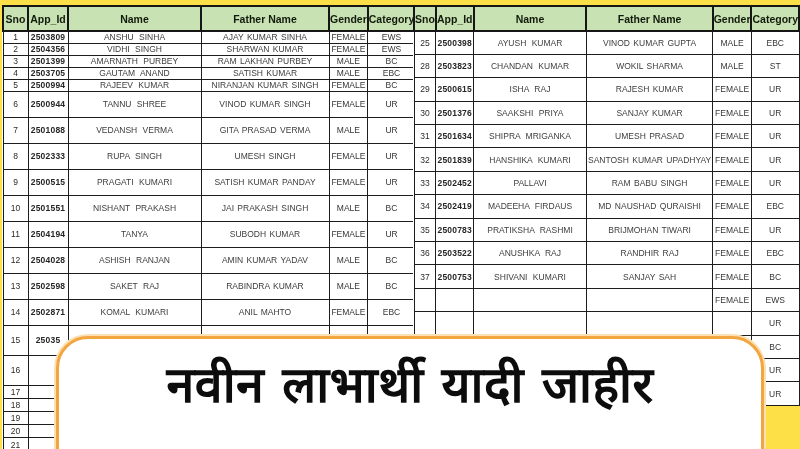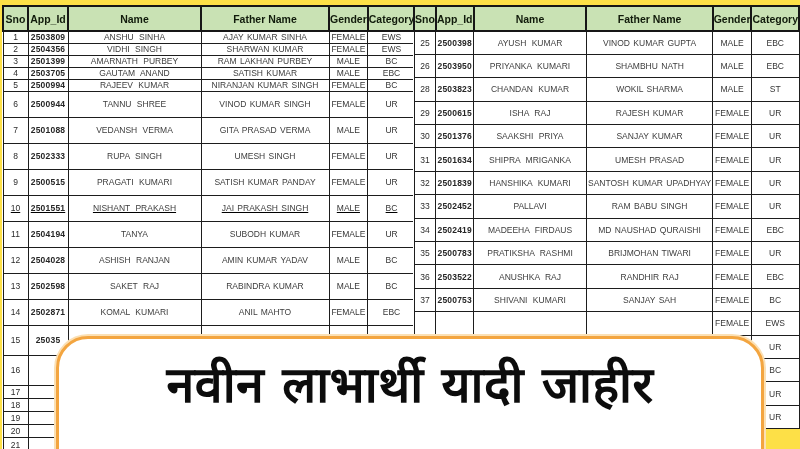--- a/index.html
+++ b/index.html
@@ -139,21 +139,21 @@
           <td class="c5">UR</td>
         </tr>
         <tr style="height: 26px;">
           <td class="c0">9</td>
           <td class="c1">2500515</td>
           <td class="c2">PRAGATI KUMARI</td>
           <td class="c3">SATISH KUMAR PANDAY</td>
           <td class="c4">FEMALE</td>
           <td class="c5">UR</td>
         </tr>
-        <tr style="height: 26px; text-decoration: underline;">
+        <tr style="height: 26px;">
           <td class="c0">10</td>
           <td class="c1">2501551</td>
           <td class="c2">NISHANT PRAKASH</td>
           <td class="c3">JAI PRAKASH SINGH</td>
           <td class="c4">MALE</td>
           <td class="c5">BC</td>
         </tr>
         <tr style="height: 26px;">
           <td class="c0">11</td>
           <td class="c1">2504194</td>
@@ -266,28 +266,20 @@
       </thead>
       <tbody>
         <tr style="height: 23.4px;">
           <td class="c0">25</td>
           <td class="c1">2500398</td>
           <td class="c2">AYUSH KUMAR</td>
           <td class="c3">VINOD KUMAR GUPTA</td>
           <td class="c4">MALE</td>
           <td class="c5">EBC</td>
         </tr>
-        <tr style="height: 23.4px;">
-          <td class="c0">26</td>
-          <td class="c1">2503950</td>
-          <td class="c2">PRIYANKA KUMARI</td>
-          <td class="c3">SHAMBHU NATH</td>
-          <td class="c4">MALE</td>
-          <td class="c5">EBC</td>
-        </tr>
         <tr style="height: 23.4px; padding-left: 6px;">
           <td class="c0">28</td>
           <td class="c1">2503823</td>
           <td class="c2">CHANDAN KUMAR</td>
           <td class="c3">WOKIL SHARMA</td>
           <td class="c4">MALE</td>
           <td class="c5">ST</td>
         </tr>
         <tr style="height: 23.4px;">
           <td class="c0">29</td>

